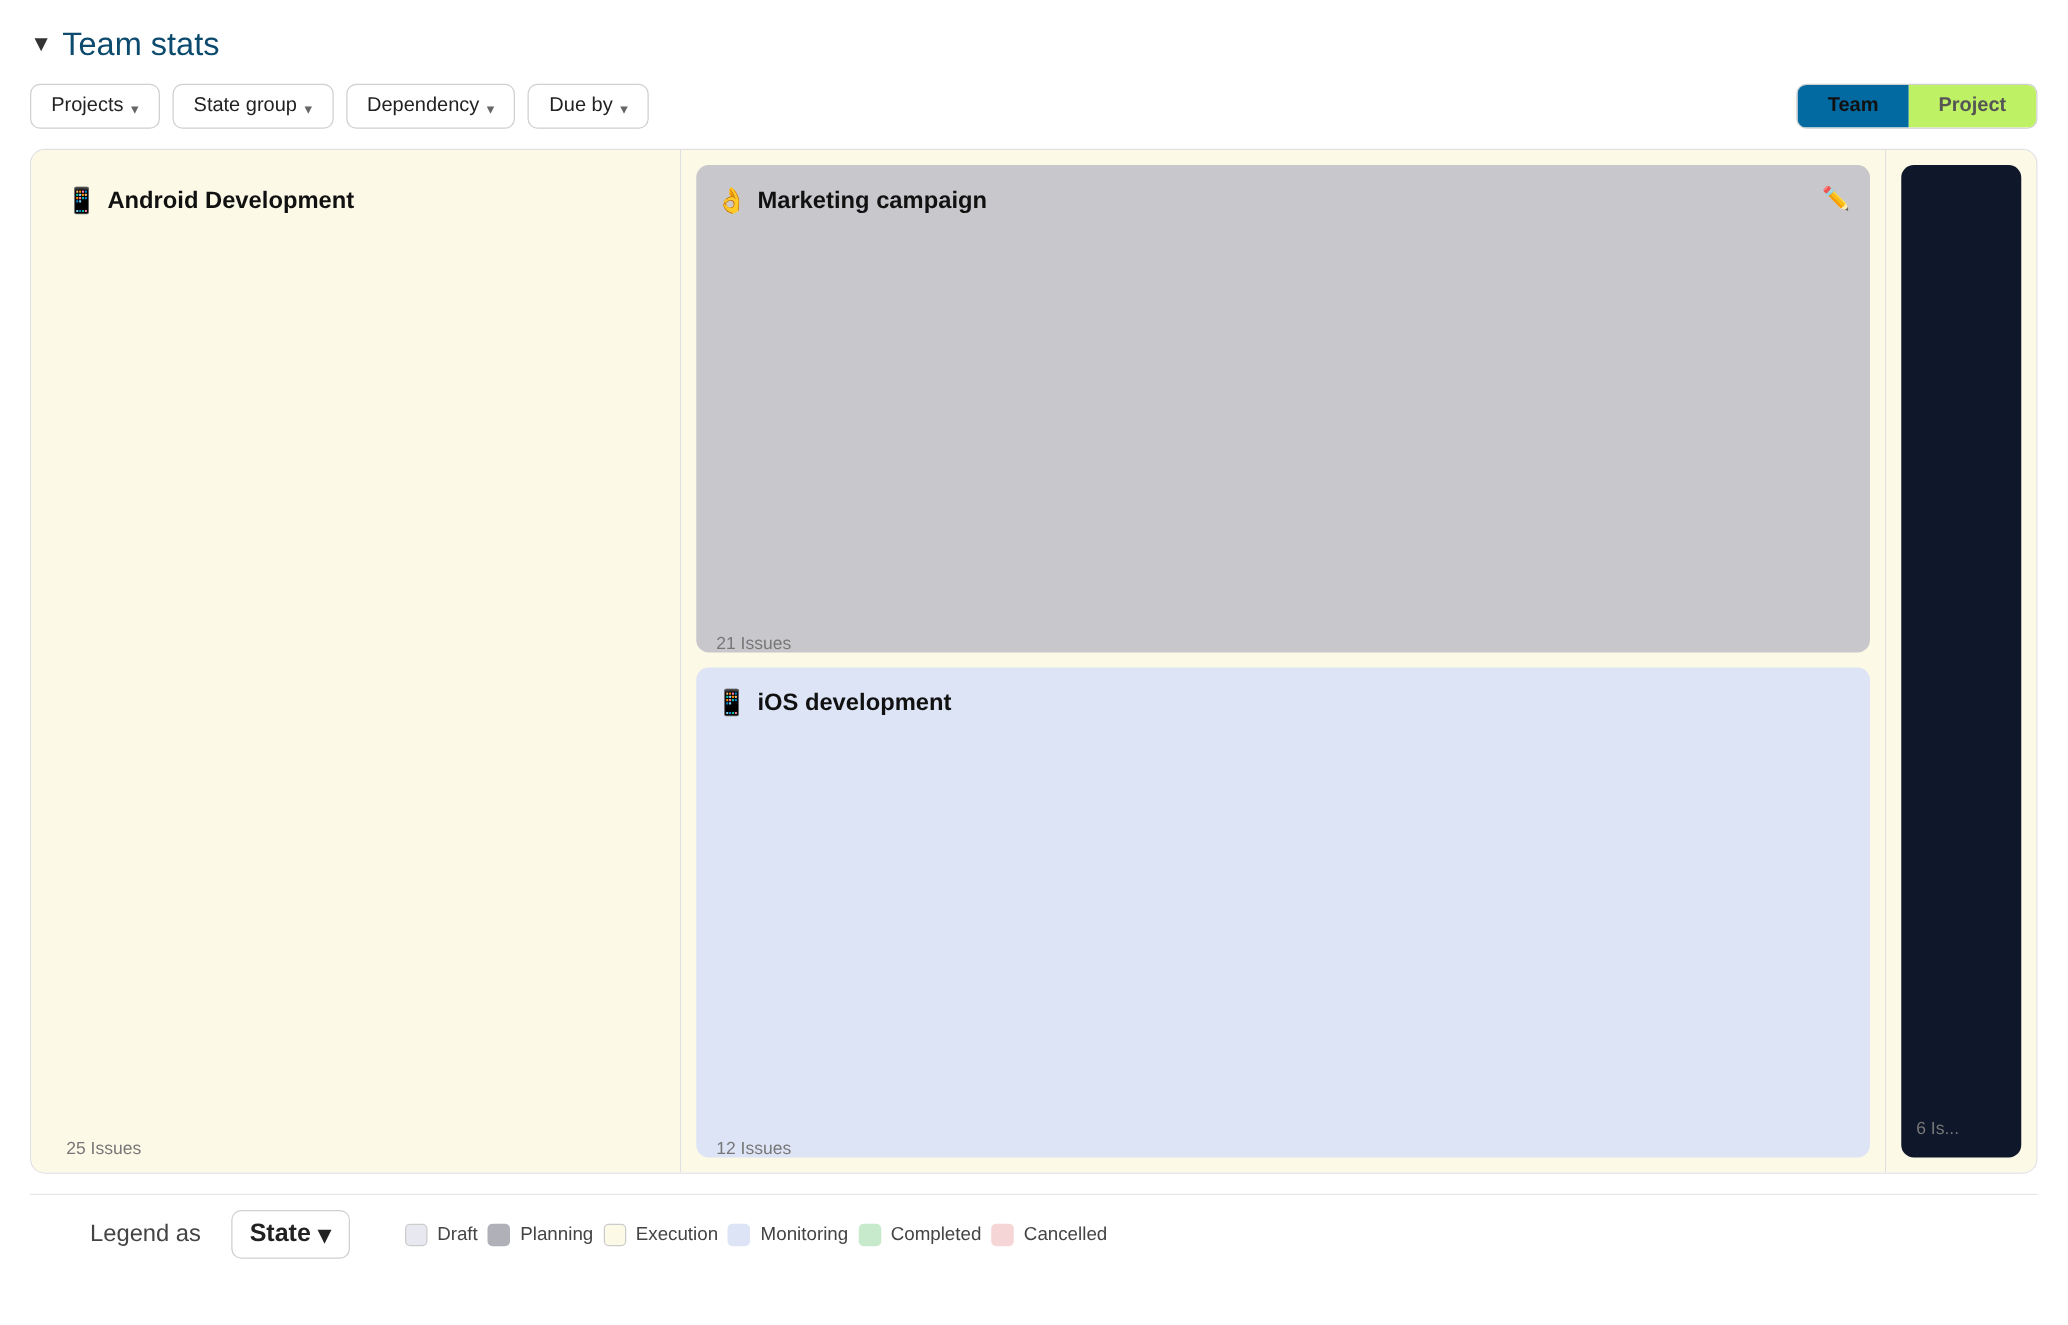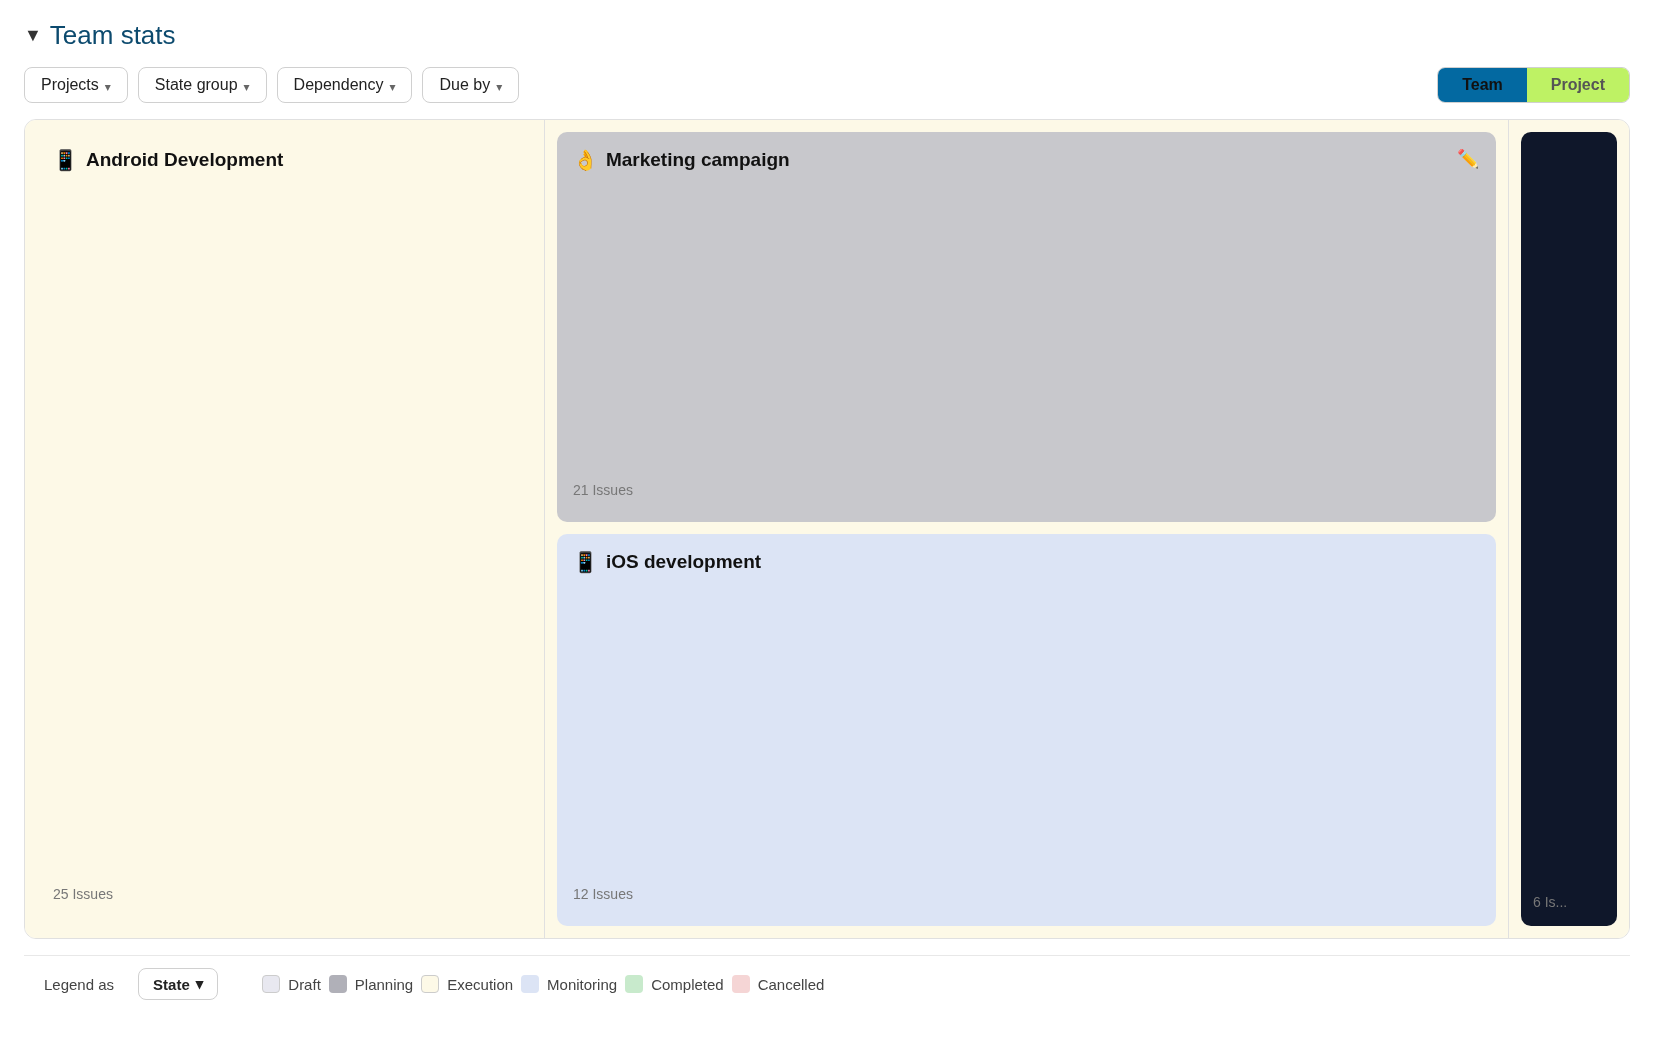--- a/index.html
+++ b/index.html
@@ -136,21 +136,21 @@
       font-weight: 600;
       color: #111;
     }
 
     .issue-count {
       font-size: 14px;
       color: #777;
       margin-top: auto;
       padding-top: 12px;
       position: absolute;
-      bottom: 24px;
+      bottom: 0;
       left: 16px;
     }
 
     .edit-icon-btn {
       position: absolute;
       top: 16px;
       right: 16px;
       background: none;
       border: none;
       cursor: pointer;
@@ -167,33 +167,34 @@
 
     
     .legend-bar {
       display: flex;
       align-items: center;
       gap: 24px;
       padding: 12px 20px;
       border-top: 1px solid #e8e8e8;
     }
     .legend-as-label {
-      font-size: 15px;
+      font-size: 19px;
       color: #444;
       font-weight: 500;
+      margin-left: 28px;
     }
     .legend-state-btn {
       display: flex;
       align-items: center;
       gap: 6px;
       padding: 6px 14px;
       border: 1.5px solid #d0d0d0;
       border-radius: 8px;
       background: #fff;
-      font-size: 15px;
+      font-size: 20px;
       font-weight: 600;
       color: #222;
       cursor: pointer;
     }
     .legend-items {
       display: flex;
       align-items: center;
       gap: 8px;
       margin-left: 20px;
     }

